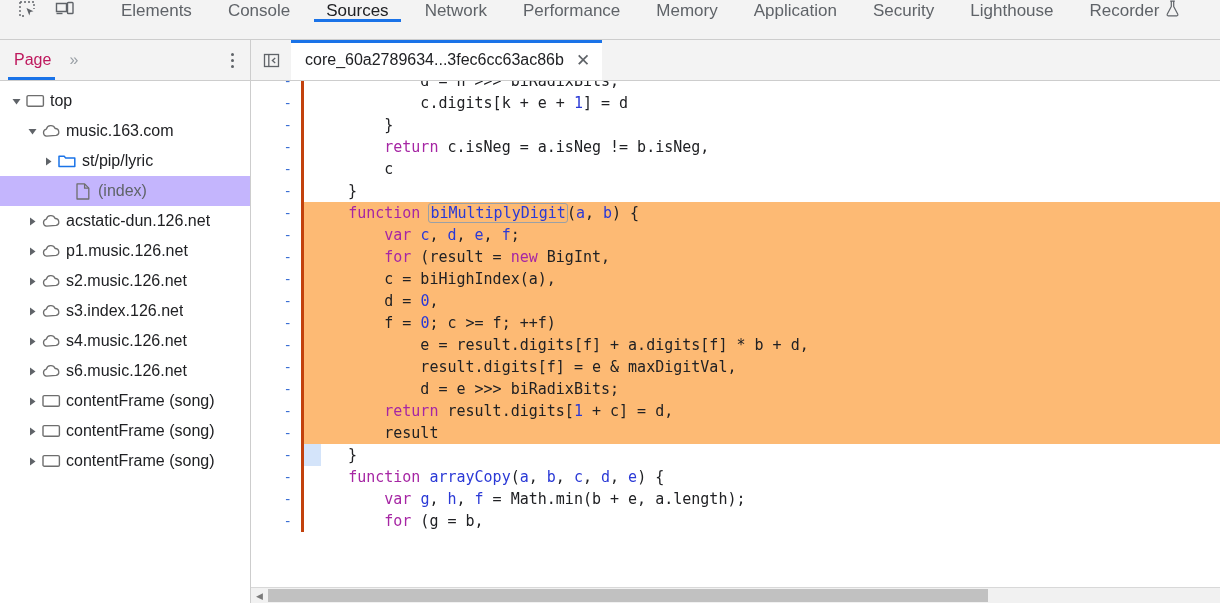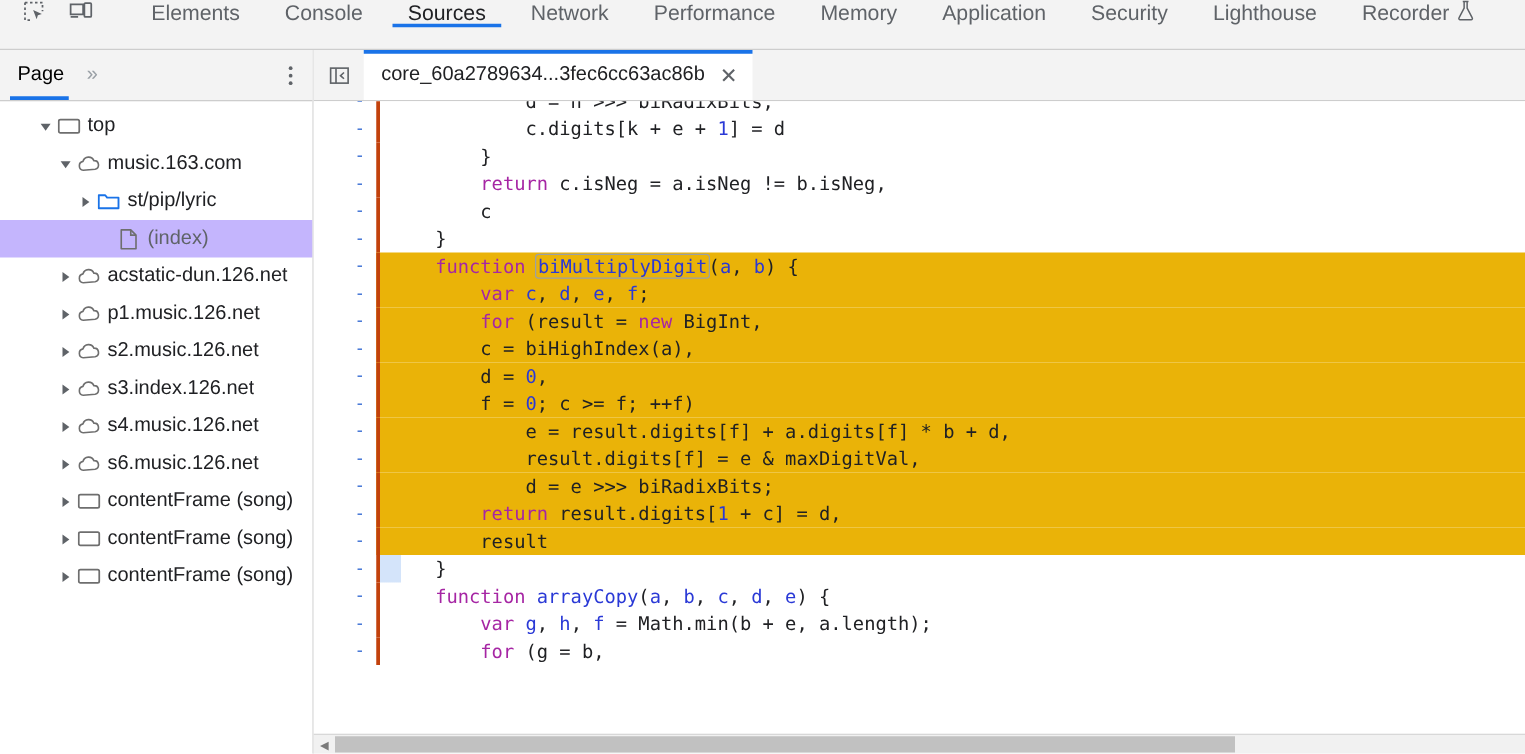--- a/index.html
+++ b/index.html
@@ -67,21 +67,21 @@
     background: #ffffff;
   }
   #navigator-header {
     height: 41px;
     background: #f3f3f3;
     border-bottom: 1px solid #cdcdcd;
     display: flex; align-items: center;
     position: relative;
   }
   .nav-tab {
-    font-size: 16px; color: #000000;
+    font-size: 16px; color: #be185d;
     padding: 0 12px 0 14px;
     height: 100%;
     display: flex; align-items: center;
     position: relative;
     cursor: pointer;
   }
   .nav-tab.active::after {
     content: "";
     position: absolute; left: 8px; right: 8px; bottom: 0;
     height: 3px; background: #1a73e8;
@@ -102,21 +102,20 @@
     overflow: hidden;
     padding-top: 5px;
   }
   .tree-row {
     display: flex; align-items: center;
     height: 30px;
     font-size: 16px;
     color: #202124;
     white-space: nowrap;
     cursor: pointer;
-    padding-left: 20px;
   }
   .tree-row.selected { background: #c4b5fd; }
   .tree-row.selected .tree-label { color: #5f6368; }
   .twisty {
     width: 16px; flex: 0 0 16px;
     display: flex; align-items: center; justify-content: center;
     color: #5f6368;
   }
   .twisty svg { display: block; }
   .tree-icon {
@@ -191,21 +190,21 @@
     line-height: 22px;
     user-select: none;
   }
   .code-text {
     flex: 1;
     border-left: 3px solid #c2410c;
     padding-left: 8px;
     line-height: 22px;
     min-width: 0;
   }
-  .code-line.hl .code-text { background: #eab308; }
+  .code-line.hl .code-text { background: #fdba74; }
   .code-line.hl-partial .code-text {
     background: linear-gradient(to right, #d4e4fa 0, #d4e4fa 17px, transparent 17px);
   }
   .kw  { color: #a626a4; }
   .num { color: #2a39d6; }
   .var { color: #2a39d6; }
   .fn  { color: #2a39d6; }
   .tok-box {
     color: #2a39d6;
     border: 1px solid #9aa0a6;

